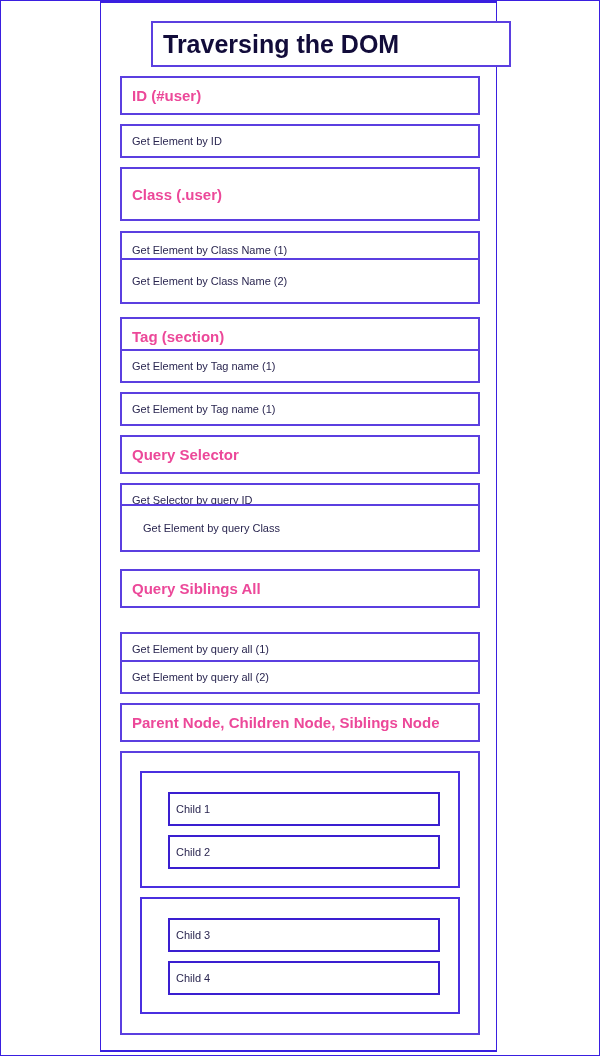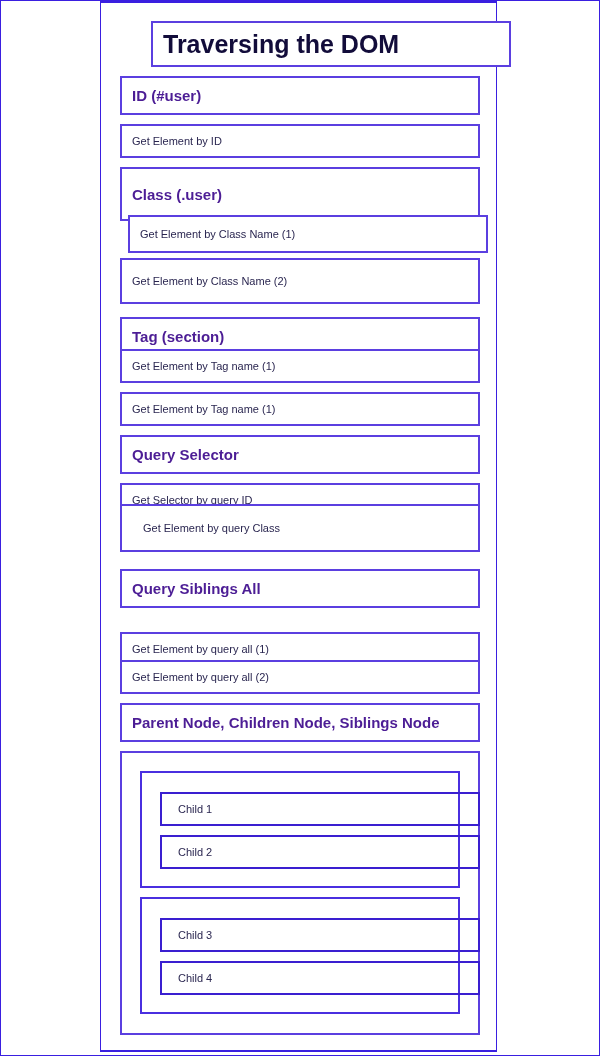--- a/index.html
+++ b/index.html
@@ -22,50 +22,50 @@
     }
     .box {
       position: absolute; left: 120px; width: 360px;
       border: 2px solid #5b3fe0;
       box-sizing: border-box;
       background: #fff;
       display: flex; align-items: center;
       padding-left: 10px;
     }
     .h1 { font-size: 25px; font-weight: bold; color: #120c3a; margin-left: 31px; }
-    .h2 { font-size: 15px; font-weight: bold; color: #4c1d95; text-align: center; }
+    .h2 { font-size: 15px; font-weight: bold; color: #ec4899; text-align: center; }
     .item { font-size: 11px; color: #2a2650; cursor: pointer; }
     .outer {
       position: absolute; left: 120px; top: 751px; width: 360px; height: 284px;
       border: 2px solid #5b3fe0; box-sizing: border-box;
     }
     .group {
       position: absolute; left: 140px; width: 320px;
       border: 2px solid #4a2fe0; box-sizing: border-box;
     }
     .child {
-      position: absolute; left: 160px; width: 320px; height: 34px;
+      position: absolute; left: 168px; width: 272px; height: 34px;
       border: 2px solid #3a1fd0; box-sizing: border-box;
-      display: flex; align-items: center; padding-left: 16px;
+      display: flex; align-items: center; padding-left: 6px;
       font-size: 11px; color: #2a2650; cursor: pointer;
     }
   </style>
 </head>
 <body>
 
 <div class="frame"></div>
 <div class="page"></div>
 
 <div class="box h1" style="top:21px;height:46px;">Traversing the DOM</div>
 
 <div class="box h2" style="top:76px;height:39px;">ID (#user)</div>
 <div class="box item" style="top:124px;height:34px;">Get Element by ID</div>
 
 <div class="box h2" style="top:167px;height:54px;">Class (.user)</div>
-<div class="box item" style="top:215px;height:38px;margin-left:8px;">Get Element by Class Name (1)</div>
+<div class="box item" style="top:231px;height:38px;">Get Element by Class Name (1)</div>
 <div class="box item" style="top:258px;height:46px;">Get Element by Class Name (2)</div>
 
 <div class="box h2" style="top:317px;height:39px;">Tag (section)</div>
 <div class="box item" style="top:349px;height:34px;">Get Element by Tag name (1)</div>
 <div class="box item" style="top:392px;height:34px;">Get Element by Tag name (1)</div>
 
 <div class="box h2" style="top:435px;height:39px;">Query Selector</div>
 <div class="box item" style="top:483px;height:34px;">Get Selector by query ID</div>
 <div class="box item" style="top:504px;height:48px;padding-left:21px;">Get Element by query Class</div>
 

